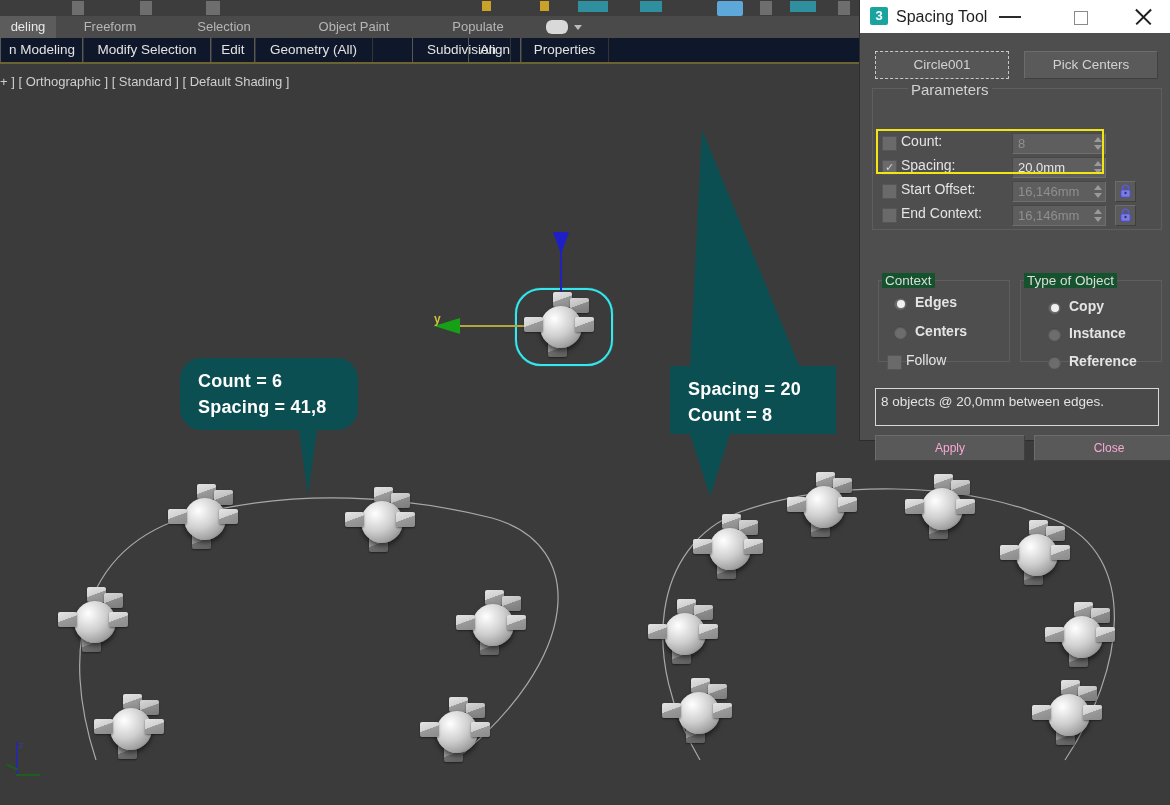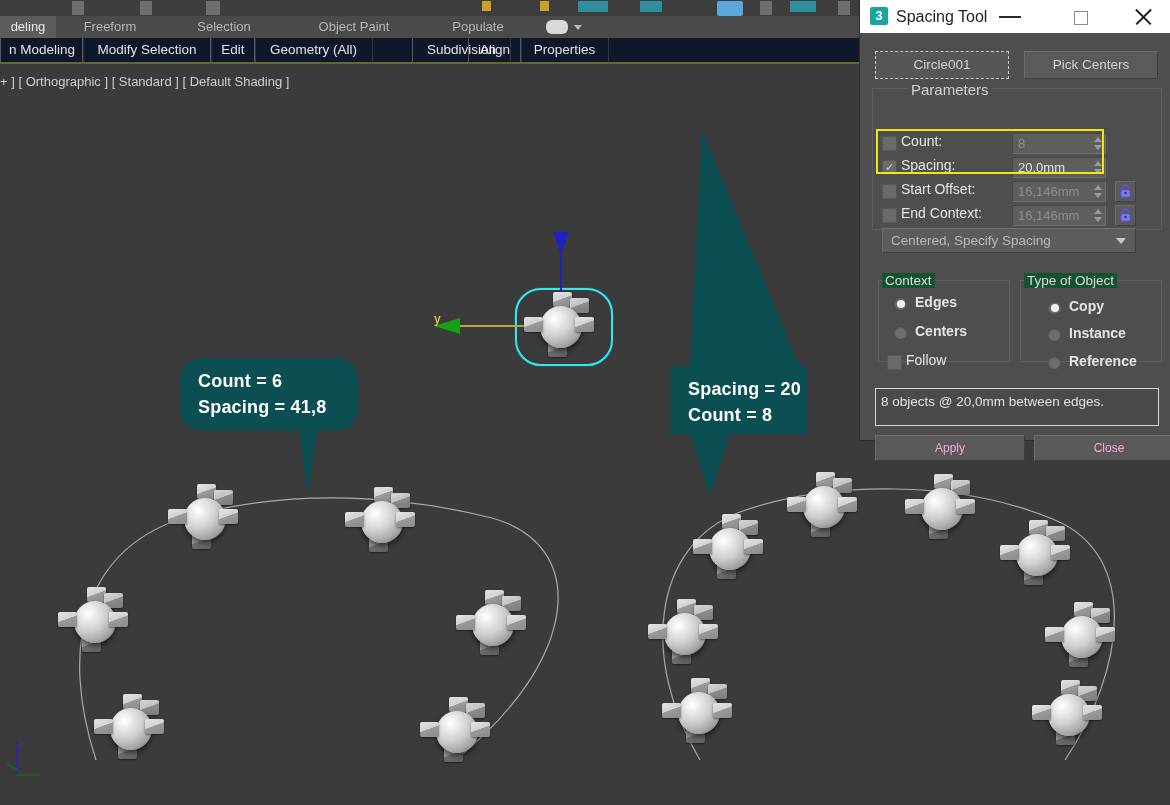--- a/index.html
+++ b/index.html
@@ -109,21 +109,21 @@
   .callout .ctext{
     color:#ffffff;font-weight:bold;font-size:18px;line-height:26px;
     padding:10px 0 10px 18px;white-space:pre;letter-spacing:.2px;
   }
   #callout-left{left:180px;top:358px;width:178px;height:72px;border-radius:21px;}
   #callout-left-tail{
     left:299px;top:430px;width:0;height:0;
     border-left:9px solid transparent;border-right:9px solid transparent;
     border-top:66px solid #0b4f52;
   }
-  #callout-right{left:670px;top:366px;width:137px;height:68px;}
+  #callout-right{left:670px;top:366px;width:166px;height:68px;}
   #callout-right-tail{
     left:690px;top:434px;width:0;height:0;
     border-left:20px solid transparent;border-right:20px solid transparent;
     border-top:62px solid #0b4f52;
   }
   #callout-right-tail2{
     left:690px;top:130px;width:0;height:0;
     border-left:12px solid transparent;border-right:98px solid transparent;
     border-bottom:238px solid #0b4f52;
   }
@@ -536,24 +536,20 @@
       </span>
       <span class="lockbtn" style="left:233px;top:0;">
         <svg width="13" height="15" viewBox="0 0 13 15">
           <path d="M3.5 6 V4.2 a3 3 0 0 1 6 0 V6" fill="none" stroke="#5a5ad8" stroke-width="1.4"></path>
           <rect x="1.8" y="5.8" width="9.4" height="7.4" rx="1.2" fill="#7d7de0" stroke="#4a4ac4" stroke-width="1"></rect>
           <circle cx="6.5" cy="9" r="1.2" fill="#2f2f8c"></circle>
         </svg>
       </span>
     </div>
 
-    <div id="ddl-mode">
-      <span class="txt">Centered, Specify Spacing</span>
-      <span id="ddl-arrow"></span>
-    </div>
 
     <div class="grp" id="grp-context"></div>
     <div class="grp-title abs" id="lbl-context">Context</div>
     <div class="radio abs" style="left:34px;top:262px;width:100px;">
       <span class="rdot on"></span>
       <span class="rlabel">Edges</span>
     </div>
     <div class="radio abs" style="left:34px;top:291px;width:100px;">
       <span class="rdot"></span>
       <span class="rlabel">Centers</span>

